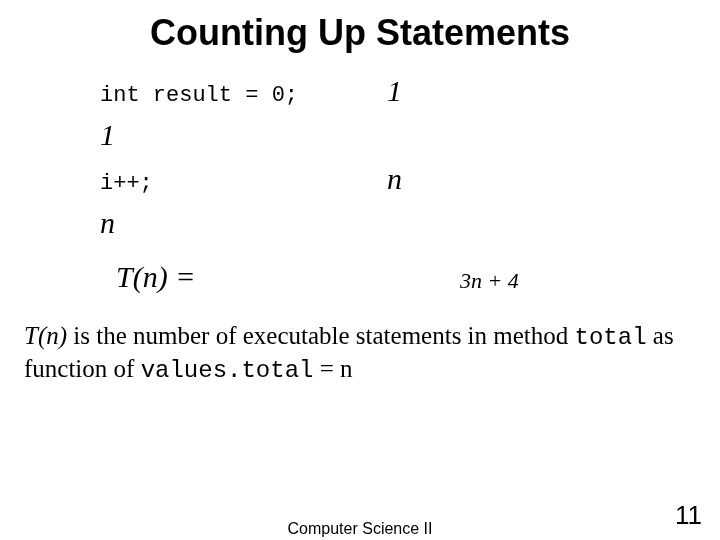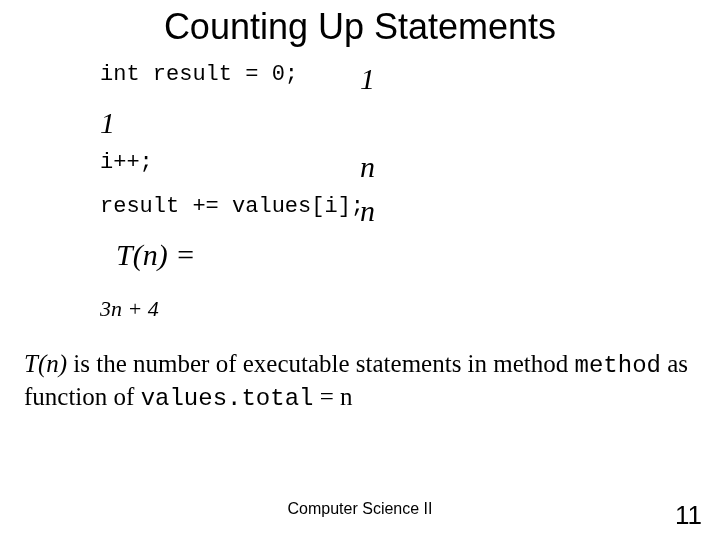--- a/index.html
+++ b/index.html
@@ -7,32 +7,33 @@
       width: 720px;
       height: 540px;
       background: #fff;
       font-family: Arial, Helvetica, sans-serif;
       position: relative;
       overflow: hidden;
     }
     .title {
       font-size: 36px;
       text-align: center;
-      margin-top: 6px;
-      font-weight: normal;
+      margin-top: 12px;
+      font-weight: bold;
     }
     .content {
       margin-top: 14px;
       padding-left: 100px;
     }
     .row {
       display: flex;
-      align-items: flex-start;
+      align-items: flex-end;
       margin-bottom: 4px;
       height: 40px;
+      gap: 27px;
     }
     .code-col {
       width: 260px;
       font-family: "Courier New", Courier, monospace;
       font-size: 22px;
       white-space: nowrap;
     }
     .count-col {
       font-size: 30px;
       font-style: italic;
@@ -47,23 +48,22 @@
     .underline-pad {
       display: inline-block;
       border-bottom: 2px solid #000;
       width: 120px;
       height: 1.1em;
       text-align: left;
       padding-left: 2px;
     }
     .result-row {
       display: flex;
-      align-items: flex-start;
+      align-items: flex-end;
       margin-top: 4px;
-      flex-direction: column;
     }
     .tn-label {
       font-size: 30px;
       font-family: "Times New Roman", serif;
       padding-left: 16px;
       width: 360px;
     }
     .tn-italic { font-style: italic; }
     .tn-result {
       font-size: 22px;
@@ -75,21 +75,21 @@
       margin-top: 26px;
       padding: 0 24px;
       font-size: 25px;
       font-family: "Times New Roman", serif;
       line-height: 1.25;
     }
     .explain .italic { font-style: italic; }
     .explain .mono { font-family: "Courier New", Courier, monospace; font-size: 24px; }
     .footer {
       position: absolute;
-      bottom: 22px;
+      bottom: 2px;
       width: 720px;
       text-align: center;
       font-size: 16px;
       font-family: Arial, sans-serif;
     }
     .page-num {
       position: absolute;
       bottom: 9px;
       right: 18px;
       font-size: 26px;
@@ -112,30 +112,29 @@
     <div class="count-col">1</div>
   </div>
 
 
   <div class="row">
     <div class="code-col">i++;</div>
     <div class="count-col">n</div>
   </div>
 
   <div class="row">
-    <div class="code-col">result += values[i];</div>
     <div class="count-col">n</div>
   </div>
 
 
   <div class="result-row">
     <div class="tn-label"><span class="tn-italic">T(n) =</span></div>
     <div class="tn-result">3n + 4</div>
   </div>
 
 </div>
 
 <div class="explain">
-  <span class="italic">T(n)</span><span> is the number of executable statements in method </span><span class="mono">method</span><span> as function of </span><span class="mono">values.total</span><span> = n</span>
+  <span class="italic">T(n)</span><span> is the number of executable statements in method </span><span class="mono">total</span><span> as function of </span><span class="mono">values.total</span><span> = n</span>
 </div>
 
 <div class="footer">Computer Science II</div>
 <div class="page-num">11</div>
 
 </body></html>

